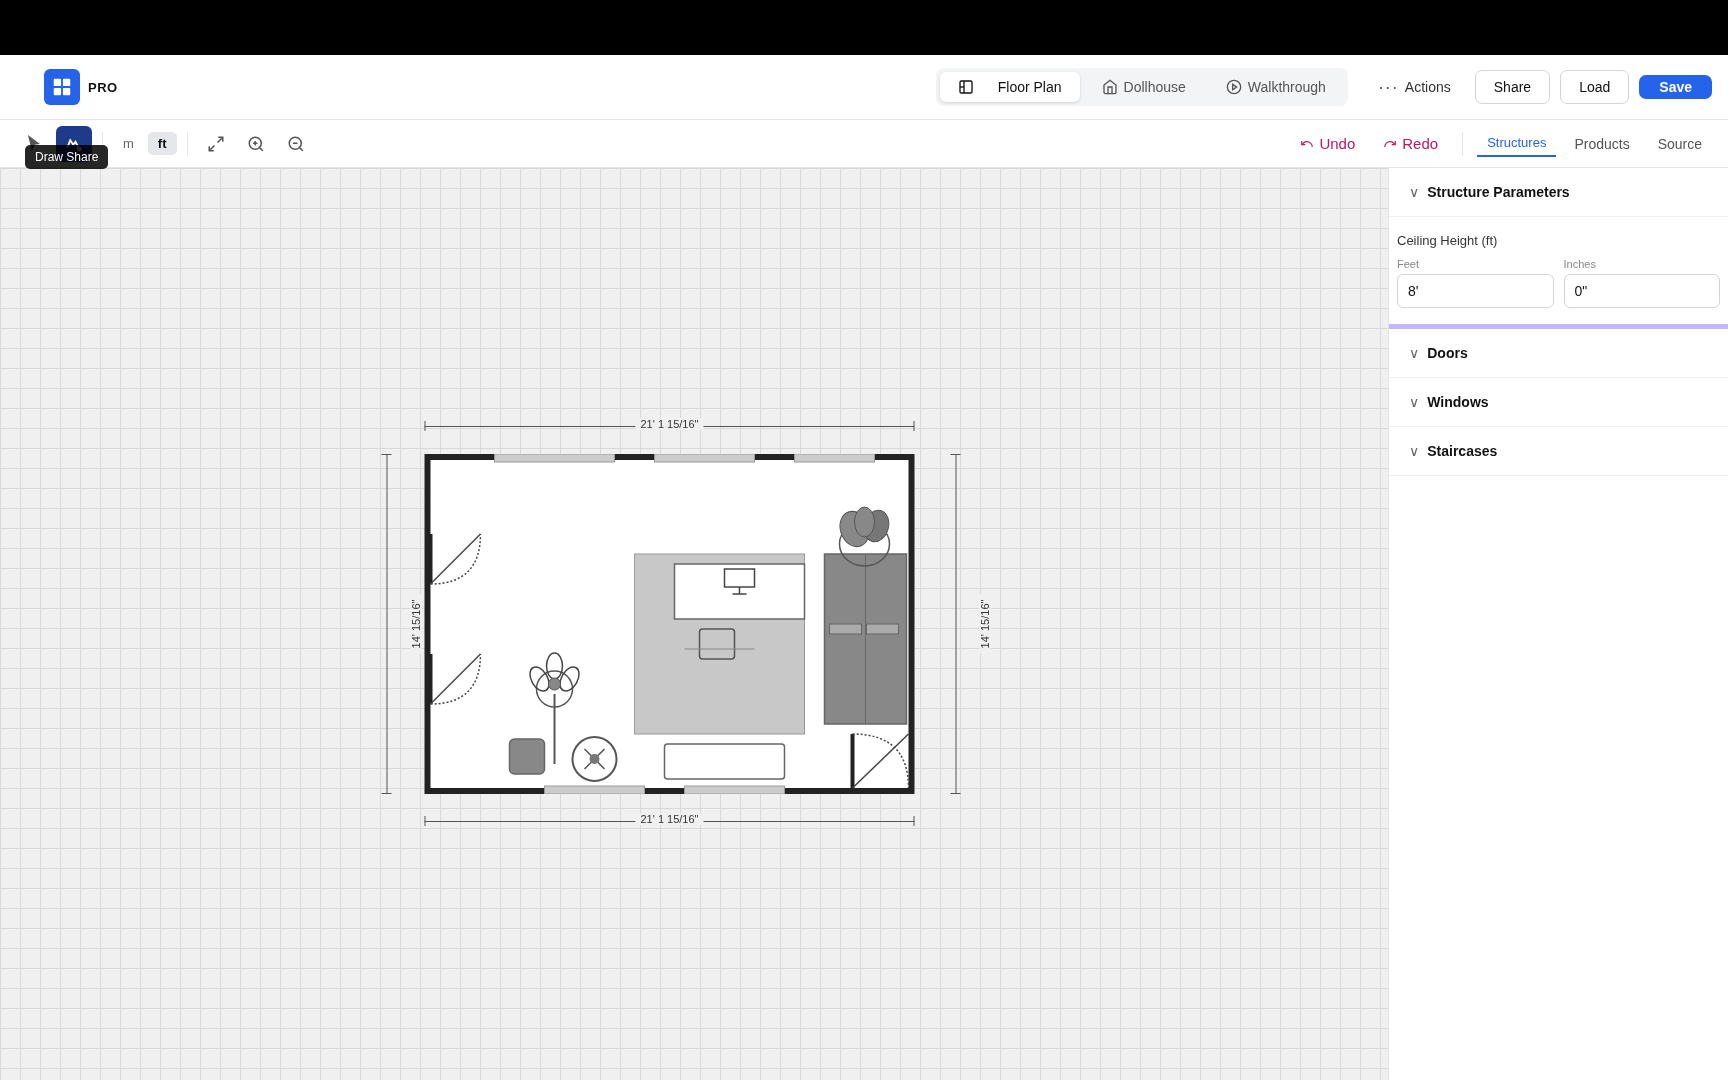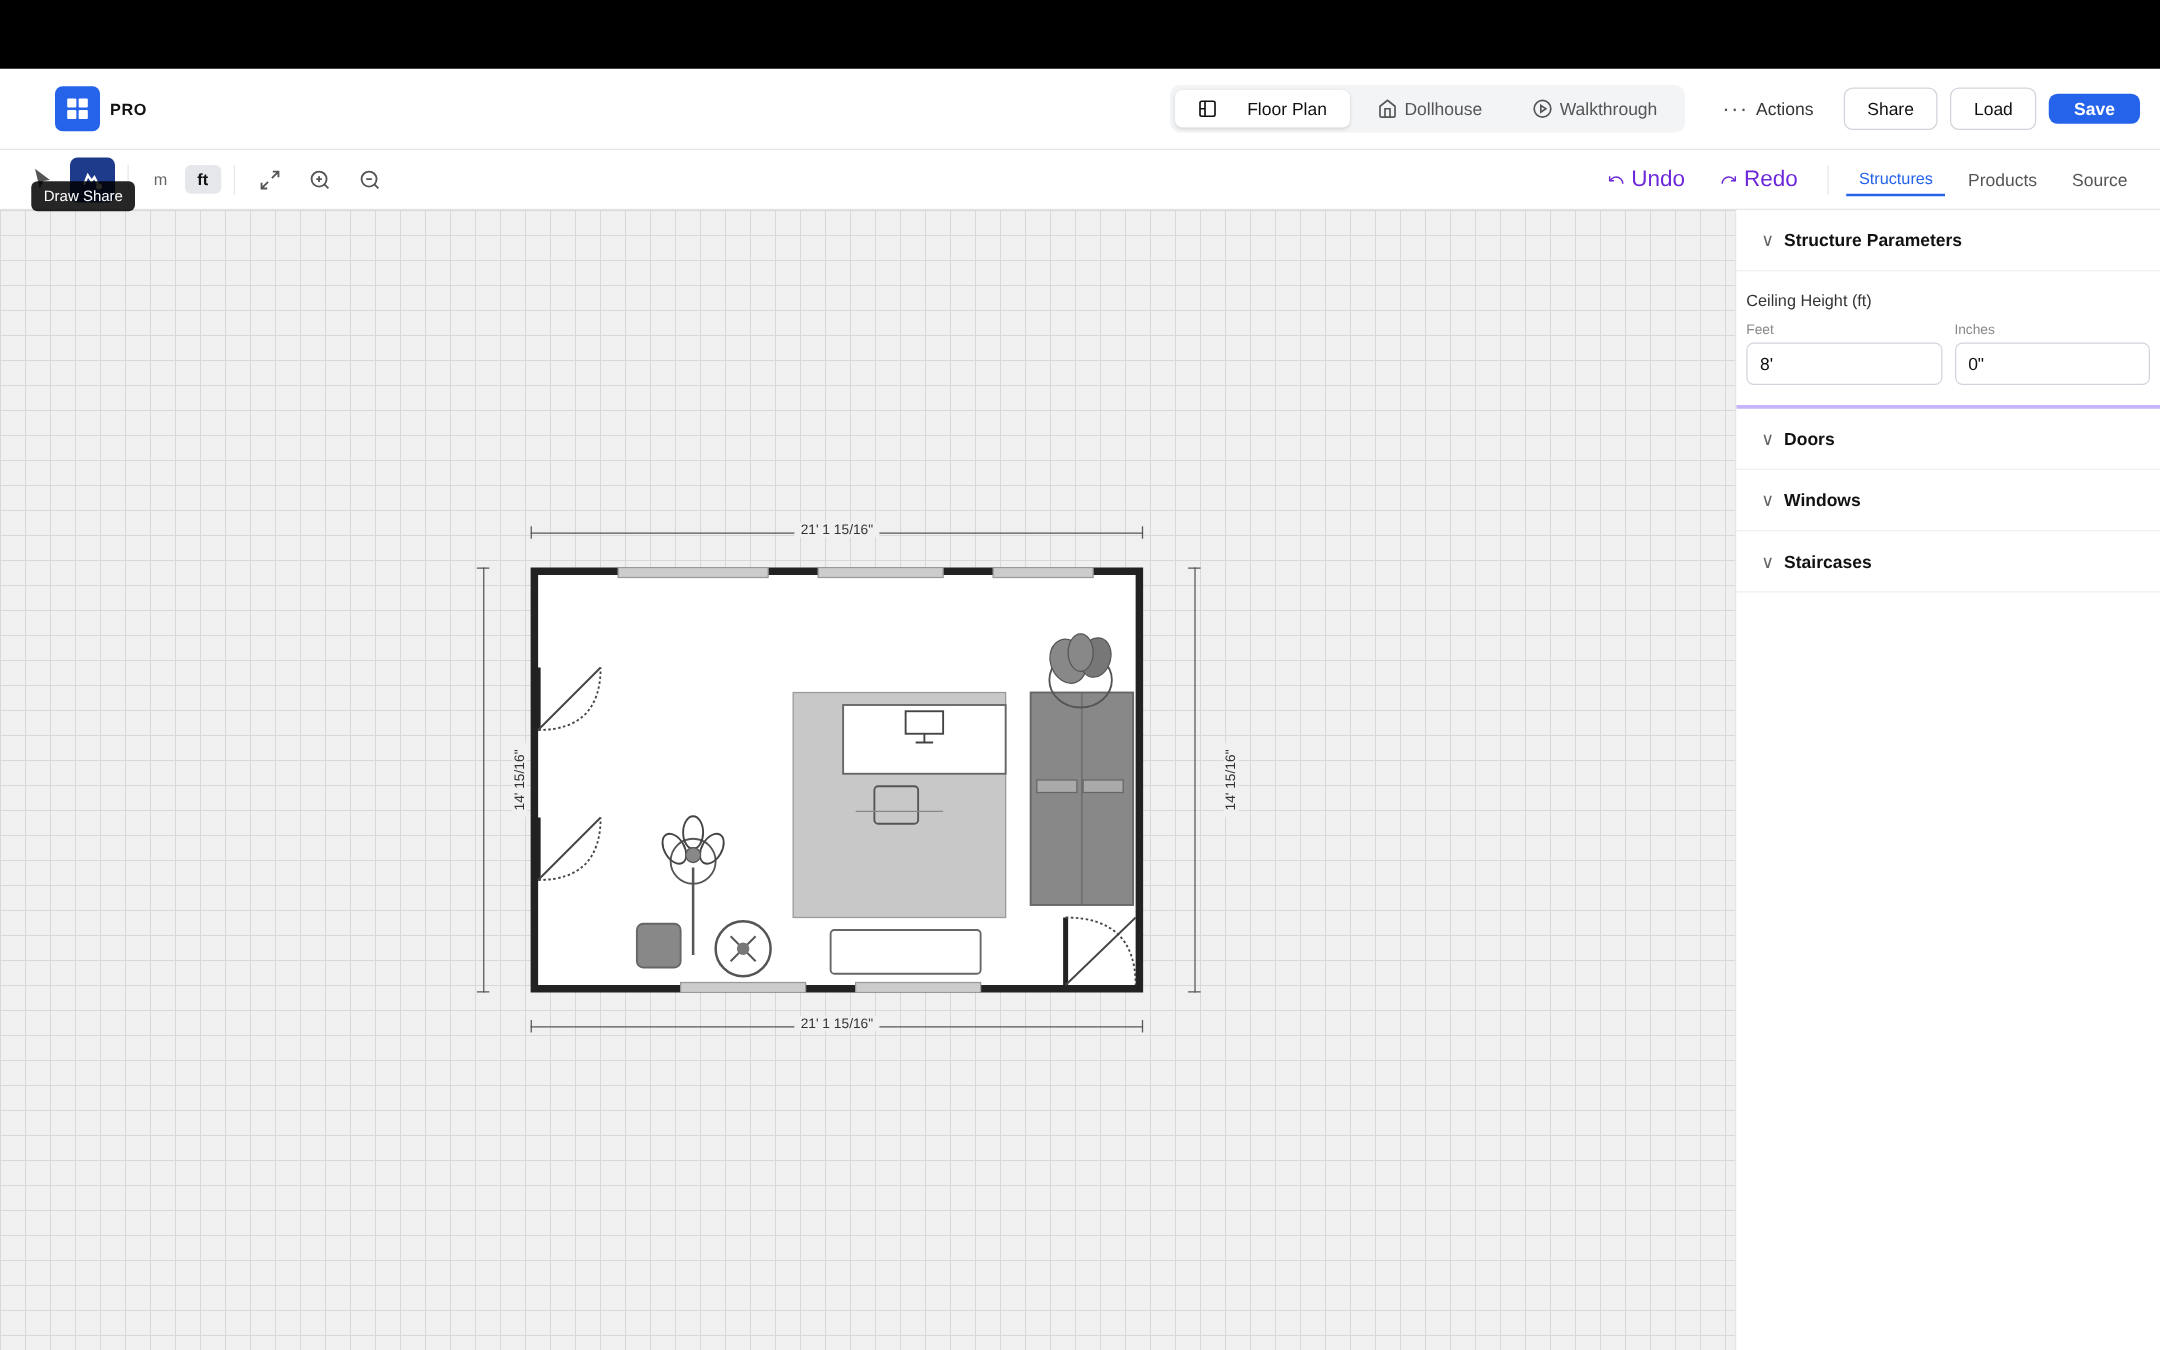--- a/index.html
+++ b/index.html
@@ -266,21 +266,21 @@
     }
 
     .section-header-title {
       font-size: 14px;
       font-weight: 600;
       color: #111;
     }
 
     .section-body {
       padding: 16px 8px;
-      border-bottom: 3px solid #c4b5fd;
+      border-bottom: 5px solid #c4b5fd;
     }
 
     .ceiling-height-label {
       font-size: 13px;
       font-weight: 500;
       color: #333;
       margin-bottom: 10px;
     }
 
     .input-row {
@@ -327,22 +327,22 @@
       margin: 0 6px;
     }
 
     .undo-redo-btn {
       display: flex;
       align-items: center;
       gap: 5px;
       padding: 5px 10px;
       border: none;
       background: transparent;
-      color: #6d28d9;
-      font-size: 18px;
+      color: #be185d;
+      font-size: 15px;
       font-weight: 500;
       cursor: pointer;
       border-radius: 5px;
     }
   </style>
 </head>
 <body>
 
 <div class="top-bar"></div>
 

